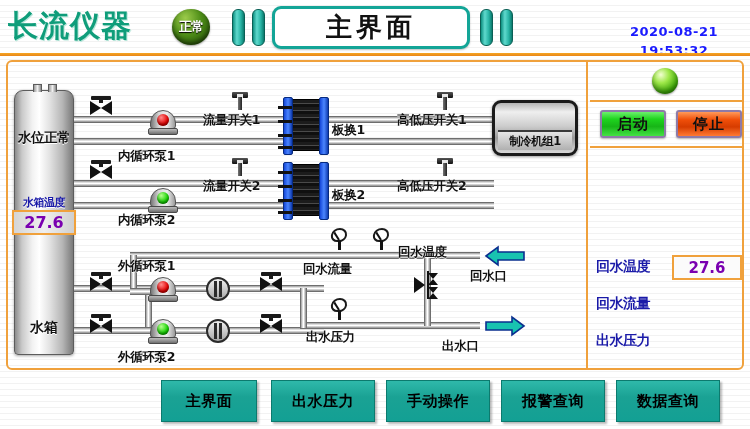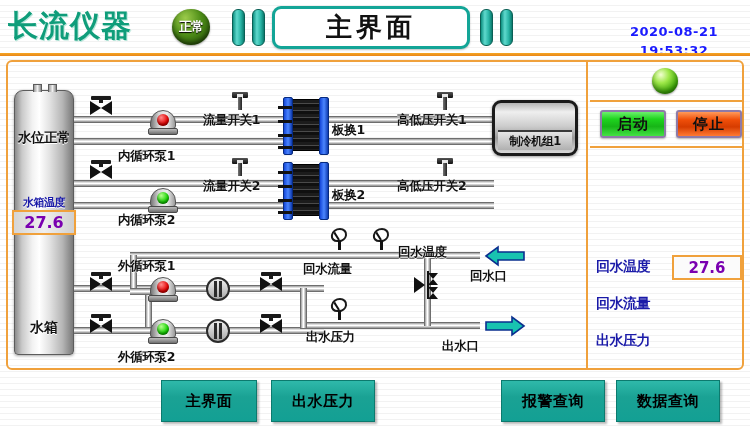--- a/index.html
+++ b/index.html
@@ -534,20 +534,23 @@
     <div class="rl">出水压力</div>
   </div>
 
   <div class="nav">
     <div class="navbtn" style="left:161px; width:96px;">
       <span>主界面</span>
     </div>
     <div class="navbtn" style="left:271px; width:104px;">
       <span>出水压力</span>
     </div>
+    <div class="navbtn" style="left:386px; width:104px;">
+      <span>手动操作</span>
+    </div>
     <div class="navbtn" style="left:501px; width:104px;">
       <span>报警查询</span>
     </div>
     <div class="navbtn" style="left:616px; width:104px;">
       <span>数据查询</span>
     </div>
   </div>
 
 </div>
 

